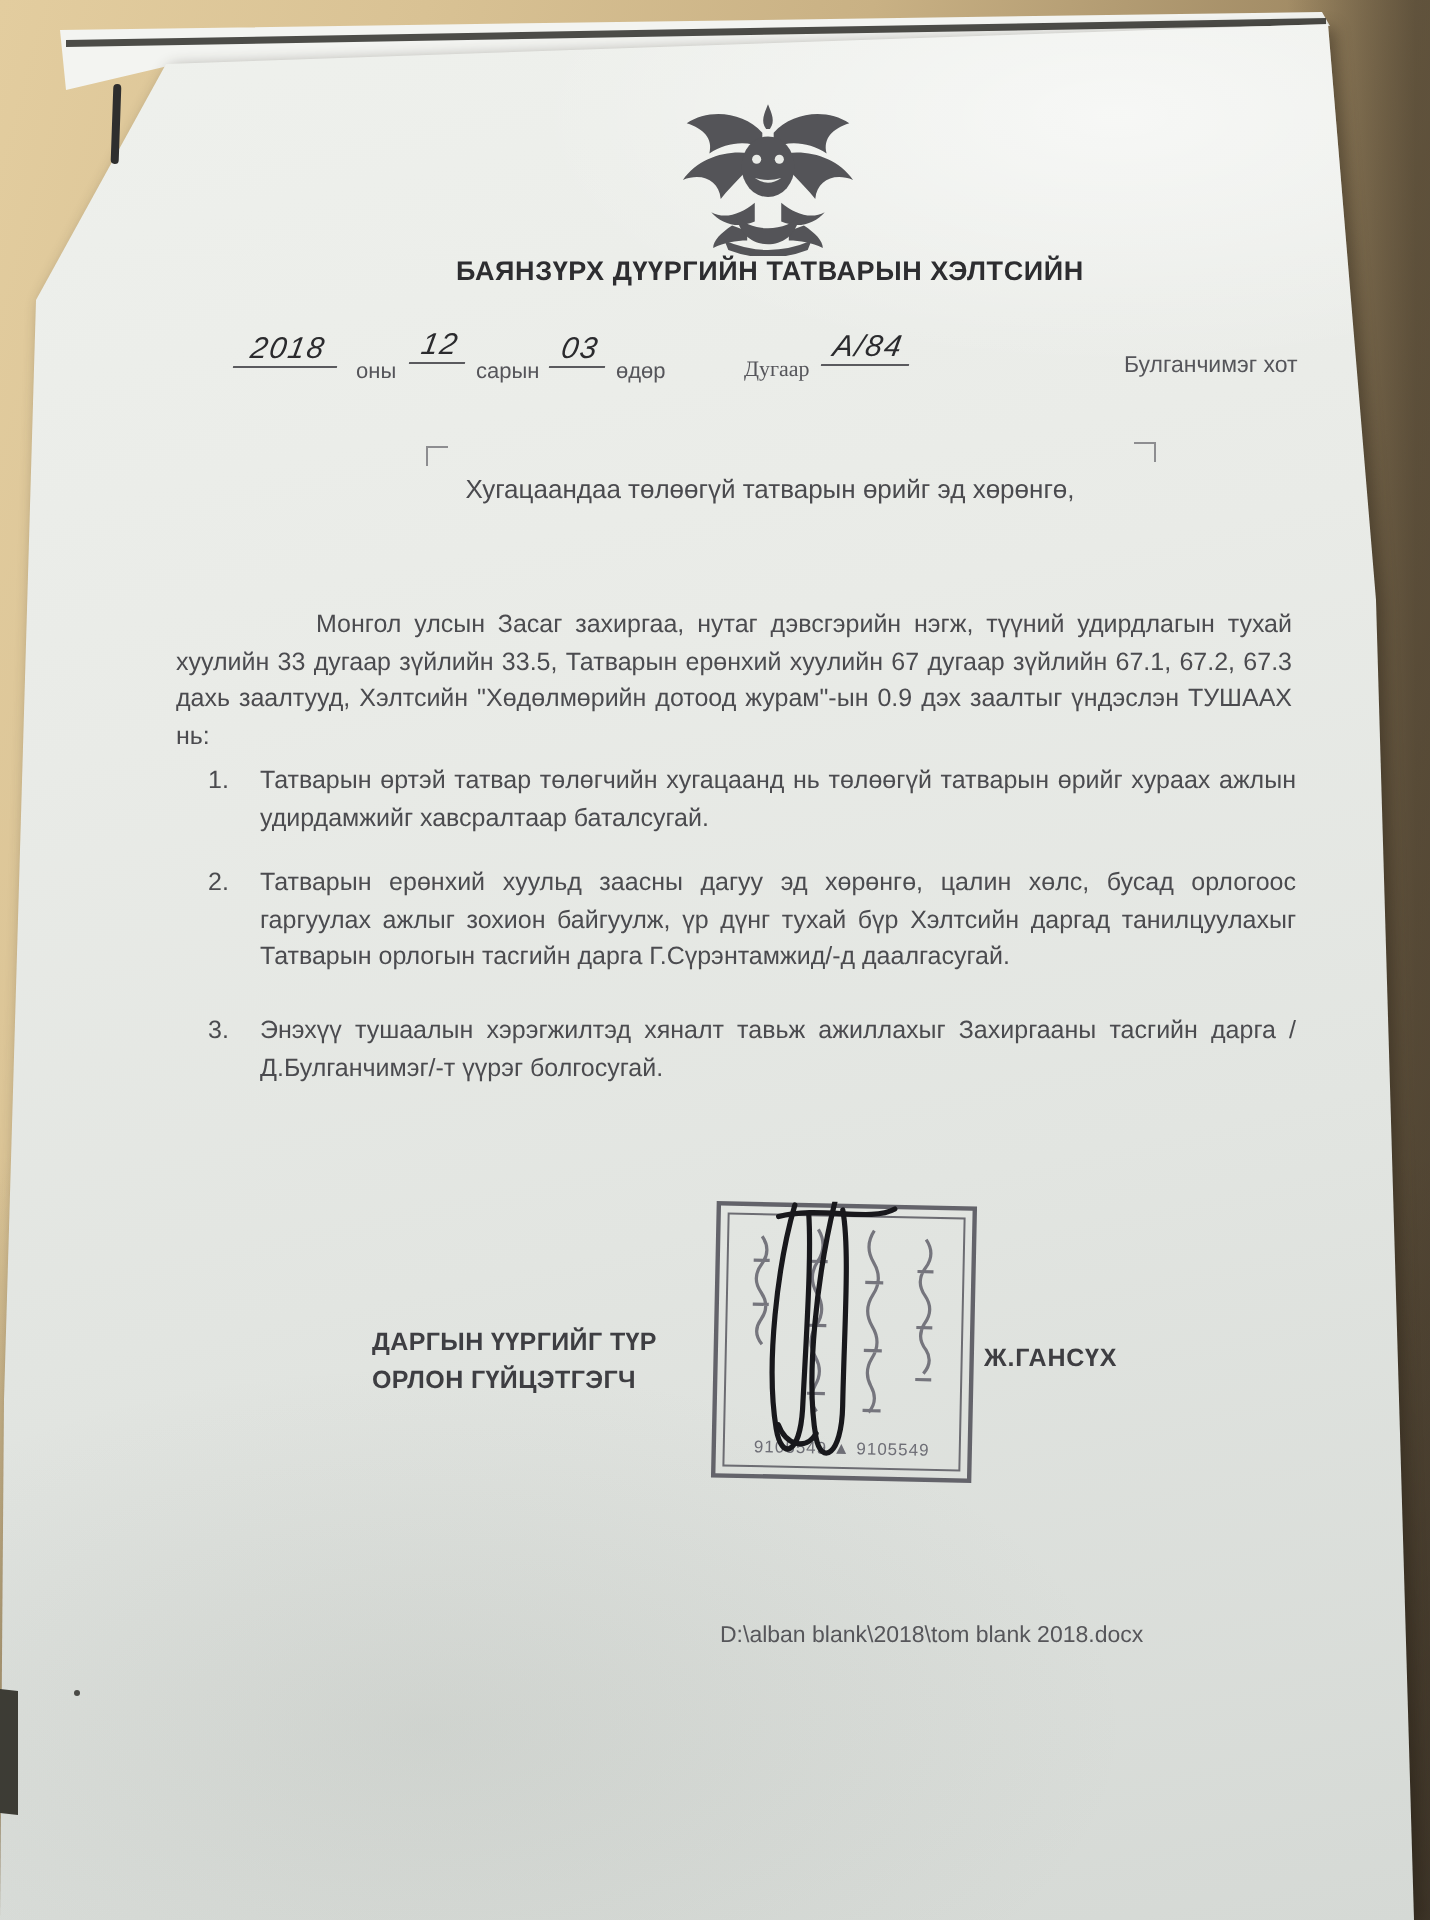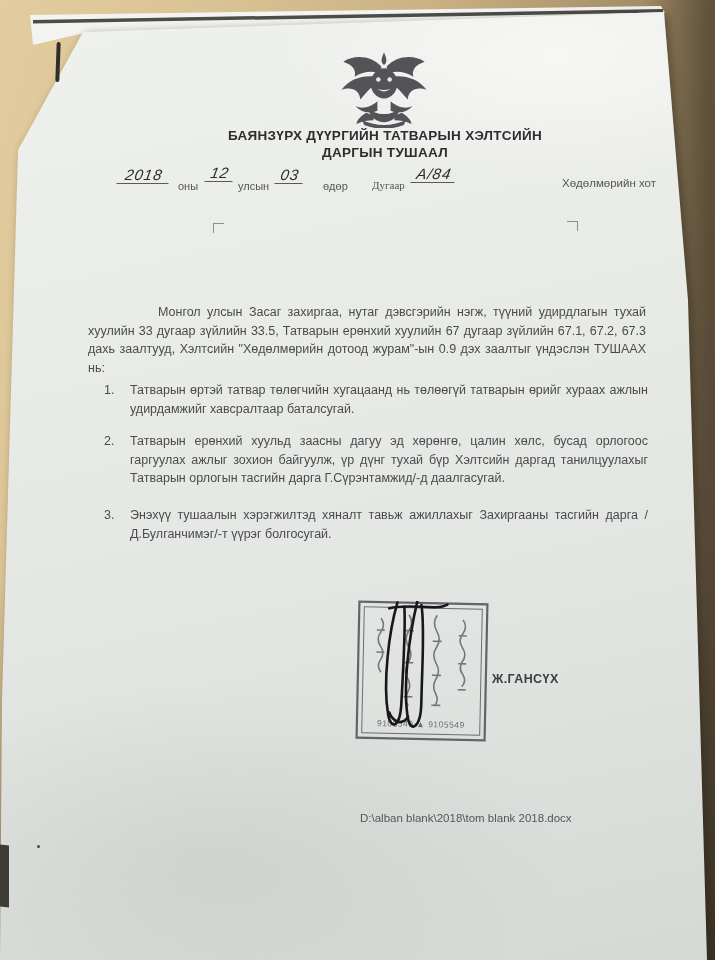--- a/index.html
+++ b/index.html
@@ -80,51 +80,53 @@
         <ellipse cx="55" cy="33" rx="14" ry="16"></ellipse>
         <circle cx="49" cy="29" r="2.4" fill="#e9ebe7"></circle>
         <circle cx="61" cy="29" r="2.4" fill="#e9ebe7"></circle>
         <path d="M48 39 Q55 44 62 39 Q55 41 48 39 Z" fill="#e9ebe7"></path>
         <path d="M38 58 C44 68 66 68 72 58 C70 70 62 74 55 74 C48 74 40 70 38 58 Z"></path>
         <path d="M32 72 Q55 82 78 72 L76 77 Q55 85 34 77 Z"></path>
       </g>
     </svg>
 
     <div class="title t1">БАЯНЗҮРХ ДҮҮРГИЙН ТАТВАРЫН ХЭЛТСИЙН</div>
-    <div class="title t2">ДАРГЫН ТУШААЛ</div>
 
     <span class="hand hand-u" style="left:118px;top:166px;width:52px;">2018</span>
     <span class="lbl" style="left:178px;top:180px;">оны</span>
     <span class="hand hand-u" style="left:206px;top:164px;width:28px;">12</span>
-    <span class="lbl" style="left:238px;top:180px;">улсын</span>
+    <span class="lbl" style="left:238px;top:180px;">сарын</span>
     <span class="hand hand-u" style="left:276px;top:166px;width:28px;">03</span>
-    <span class="lbl" style="left:323px;top:180px;">өдөр</span>
+    <span class="lbl" style="left:308px;top:180px;">өдөр</span>
     <span class="lbl" style="left:372px;top:179px;font-family:Liberation Serif, serif;">Дугаар</span>
     <span class="hand hand-u" style="left:412px;top:165px;width:44px;">А/84</span>
-    <span class="lbl" style="left:562px;top:177px;font-size:11.5px;">Хөдөлмөрийн хот</span>
+    <span class="lbl" style="left:562px;top:177px;font-size:11.5px;">Булганчимэг хот</span>
 
     <span class="cmark l" style="left:213px;top:223px;"></span>
     <span class="cmark r" style="left:567px;top:221px;"></span>
+    <div class="subject" style="top:236px;">Хугацаандаа төлөөгүй татварын өрийг эд хөрөнгө,</div>
 
     <div class="bodytext preamble">Монгол улсын Засаг захиргаа, нутаг дэвсгэрийн нэгж, түүний удирдлагын тухай хуулийн 33 дугаар зүйлийн 33.5, Татварын ерөнхий хуулийн 67 дугаар зүйлийн 67.1, 67.2, 67.3 дахь заалтууд, Хэлтсийн "Хөдөлмөрийн дотоод журам"-ын 0.9 дэх заалтыг үндэслэн ТУШААХ нь:</div>
 
     <div class="item" style="top:381px;">
       <span class="num">1.</span>
       <div class="txt">Татварын өртэй татвар төлөгчийн хугацаанд нь төлөөгүй татварын өрийг хураах ажлын удирдамжийг хавсралтаар баталсугай.</div>
     </div>
     <div class="item" style="top:432px;">
       <span class="num">2.</span>
       <div class="txt">Татварын ерөнхий хуульд заасны дагуу эд хөрөнгө, цалин хөлс, бусад орлогоос гаргуулах ажлыг зохион байгуулж, үр дүнг тухай бүр Хэлтсийн даргад танилцуулахыг Татварын орлогын тасгийн дарга Г.Сүрэнтамжид/-д даалгасугай.</div>
     </div>
     <div class="item" style="top:506px;">
       <span class="num">3.</span>
       <div class="txt">Энэхүү тушаалын хэрэгжилтэд хяналт тавьж ажиллахыг Захиргааны тасгийн дарга /Д.Булганчимэг/-т үүрэг болгосугай.</div>
     </div>
 
     <div class="sig-pos">
+      <div>ДАРГЫН ҮҮРГИЙГ ТҮР</div>
+      <div>ОРЛОН ГҮЙЦЭТГЭГЧ</div>
     </div>
 
     <svg class="stamp" viewBox="0 0 132 140">
       <rect x="2" y="2" width="128" height="136" fill="none" stroke="#63636a" stroke-width="2.2"></rect>
       <rect x="7" y="7" width="118" height="126" fill="none" stroke="#6c6c72" stroke-width="1"></rect>
       <g fill="none" stroke="#75757d" stroke-width="1.6">
         <path d="M24 18 q5 7 0 14 q-5 7 0 14 q5 7 0 14 q-4 6 1 12 M20 30 h8 M20 52 h8"></path>
         <path d="M52 14 q5 8 0 16 q-5 8 0 16 q5 8 0 16 q-5 8 0 16 q4 7 0 14 q-4 7 1 13 M48 30 h9 M48 62 h9 M48 96 h9"></path>
         <path d="M80 14 q-5 8 0 16 q5 8 0 16 q-5 8 0 16 q5 8 0 16 q-4 7 0 14 q4 7 -1 13 M76 40 h9 M76 74 h9 M76 104 h9"></path>
         <path d="M106 18 q5 7 0 14 q-5 7 0 14 q5 7 0 14 q-4 7 1 13 q4 6 -1 12 M102 34 h8 M102 62 h8 M102 88 h8"></path>

